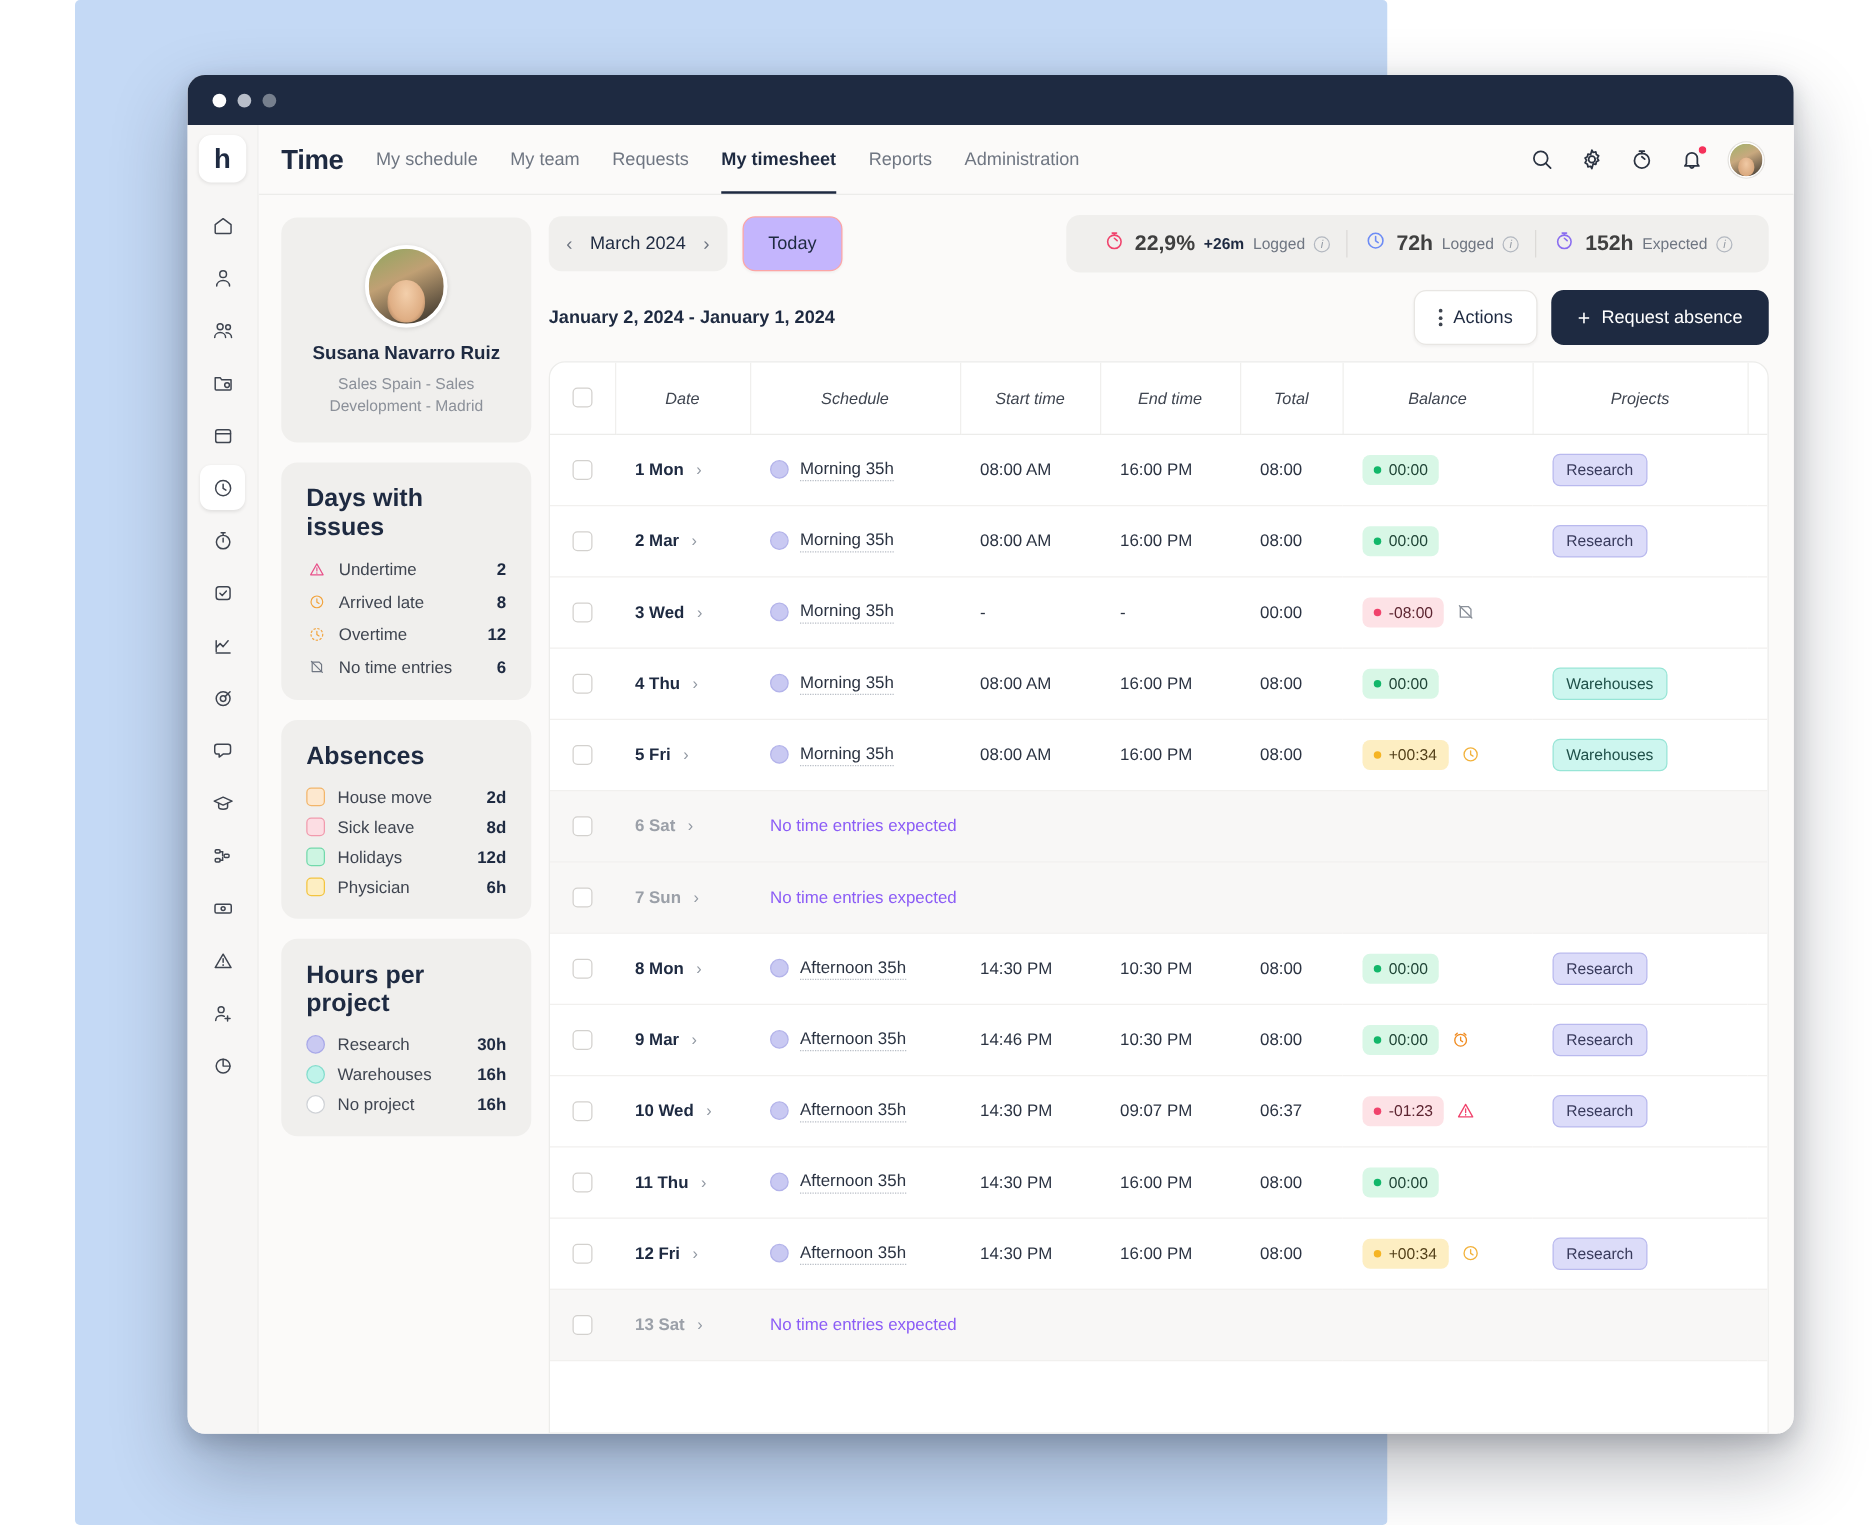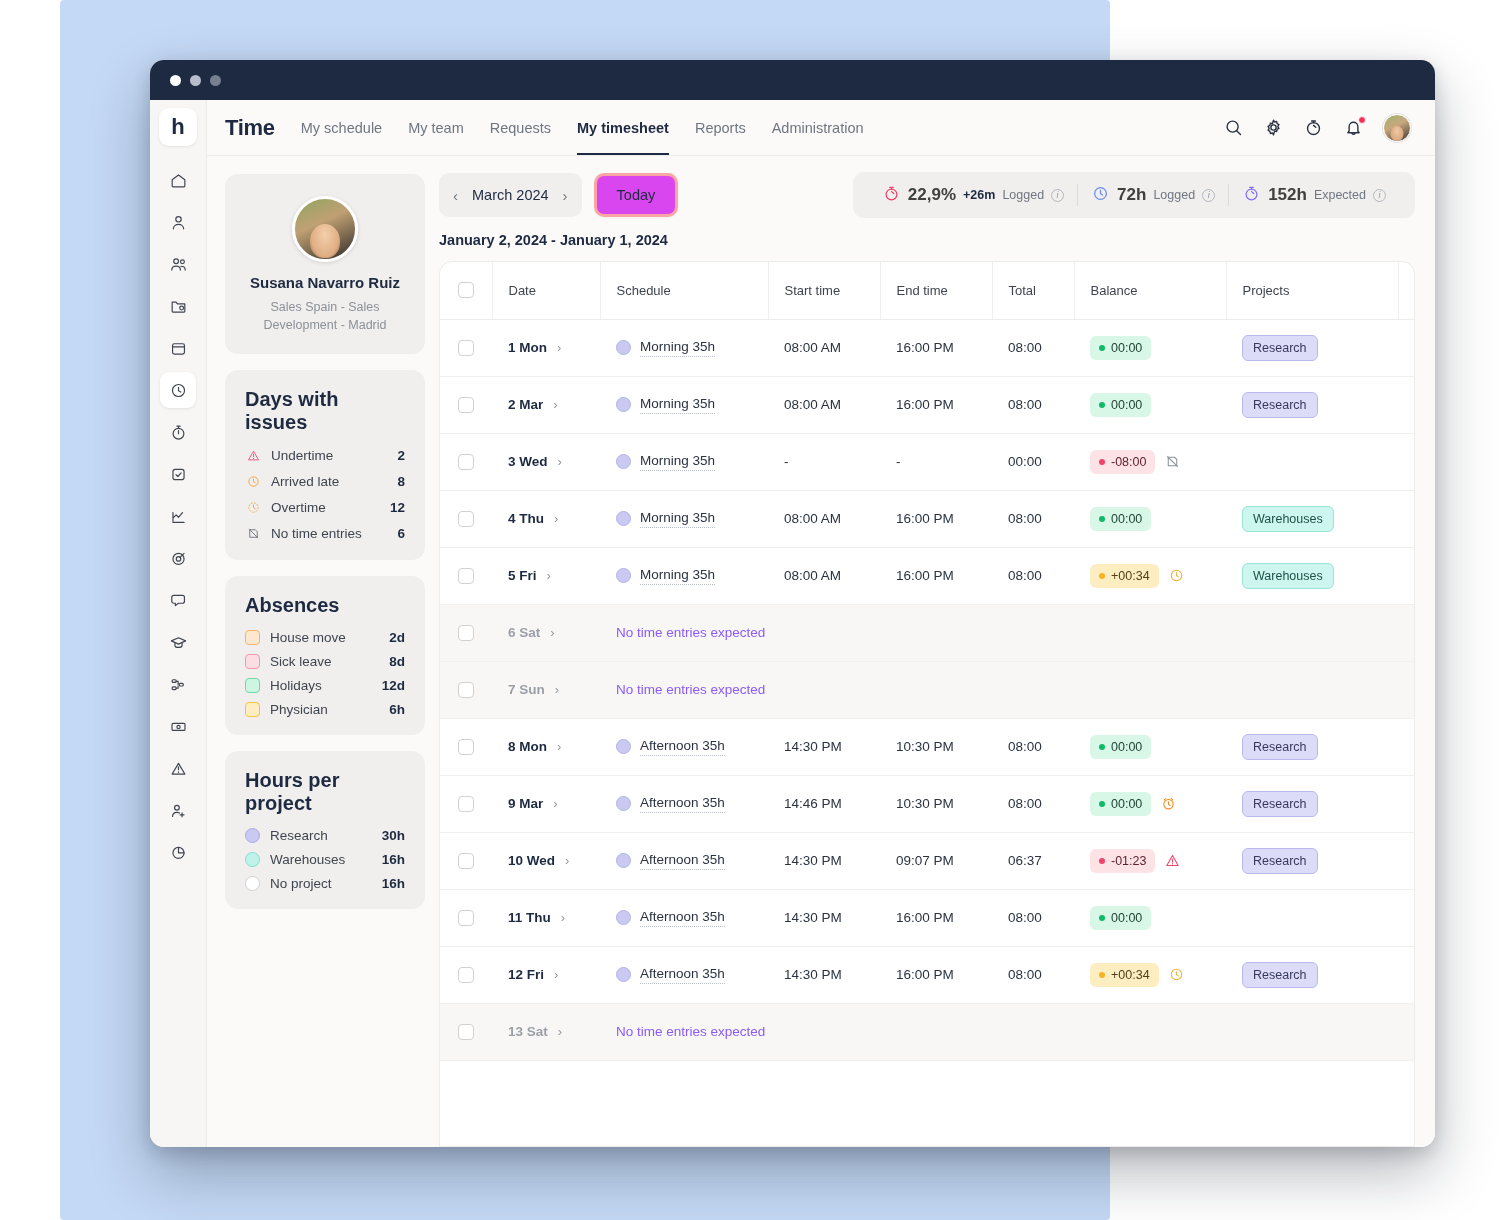--- a/index.html
+++ b/index.html
@@ -126,21 +126,21 @@
 
   .right-col { flex: 1; min-width: 0; padding: 16px 20px 0 14px; display: flex; flex-direction: column; }
   .toolbar { display: flex; align-items: center; gap: 12px; margin-bottom: 14px; }
   .month-pick {
     background: #f0efed; border-radius: 10px; height: 44px; display: flex;
     align-items: center; padding: 0 14px; gap: 14px;
   }
   .chev { color: #6f7682; font-size: 15px; cursor: pointer; line-height:1; }
   .month-lbl { font-size: 14.5px; color: #1e2a41; }
   .today-btn {
-    height: 44px; background: #d946ef; border: 3px solid #fca5a5; border-radius: 10px;
+    height: 44px; background: #c4b5fd; border: 1px solid #fca5a5; border-radius: 10px;
     display: flex; align-items: center; padding: 0 20px; font-size: 14.5px;
     color: #1e2a41; cursor: pointer; box-shadow: 0 1px 2px rgba(0,0,0,0.04);
   }
   .stats {
     margin-left: auto; height: 46px; background: #f0efed; border-radius: 11px;
     display: flex; align-items: center; padding: 0 16px;
   }
   .stat { display: flex; align-items: center; gap: 7px; padding: 0 13px; }
   .stat .sv { font-size: 17px; font-weight: 700; color: #404040; }
   .stat .sd { font-size: 12.5px; font-weight: 700; color: #1e2a41; }
@@ -169,23 +169,23 @@
     font-size: 14.5px; cursor: pointer;
   }
   .plus { font-size: 17px; line-height: 1; }
 
   .table-wrap {
     background: #fff; border: 1px solid #ececea; border-radius: 13px 13px 0 0;
     flex: 1; overflow: hidden; min-height: 0;
   }
   table { width: 100%; border-collapse: collapse; table-layout: fixed; }
   thead th {
-    font-size: 13px; font-weight: 400; color: #3f4550; text-align: left;
+    font-size: 13px; font-weight: 400; color: #3f4550; text-align: center;
     padding: 0; height: 57px; border-bottom: 1px solid #ececea;
-    border-right: 1px solid #f0efed; vertical-align: middle;
+    border-right: 1px solid #f0efed; vertical-align: middle; font-style: italic;
   }
   thead th:last-child { border-right: none; }
   .th-pad { padding: 0 16px; }
   tbody td {
     height: 57px; border-bottom: 1px solid #f1f0ee; font-size: 13.5px;
     color: #2b3342; vertical-align: middle; padding: 0 16px;
   }
   tr.weekend td { background: #f8f7f6; color: #9299a3; }
   .cb {
     width: 16px; height: 16px; border: 1.4px solid #d3d1ce; border-radius: 4px;
@@ -537,20 +537,34 @@
                     </svg></span>
                 <span class="sv">152h</span>
                 <span class="sl">Expected</span>
                 <span class="info-i">i</span>
               </div>
             </div>
           </div>
 
           <div class="subbar">
             <div class="range">January 2, 2024 - January 1, 2024</div>
+            <div class="subbar-right">
+              <div class="actions-btn">
+                <span class="kebab">
+                    <i></i>
+                    <i></i>
+                    <i></i>
+                  </span>
+                <span>Actions</span>
+              </div>
+              <div class="req-btn">
+                <span class="plus">+</span>
+                <span>Request absence</span>
+              </div>
+            </div>
           </div>
 
           <div class="table-wrap">
             <table>
               <thead>
                 <tr>
                   <th class="col-cb">
                       <span class="cb"></span>
                     </th>
                   <th class="col-date">

